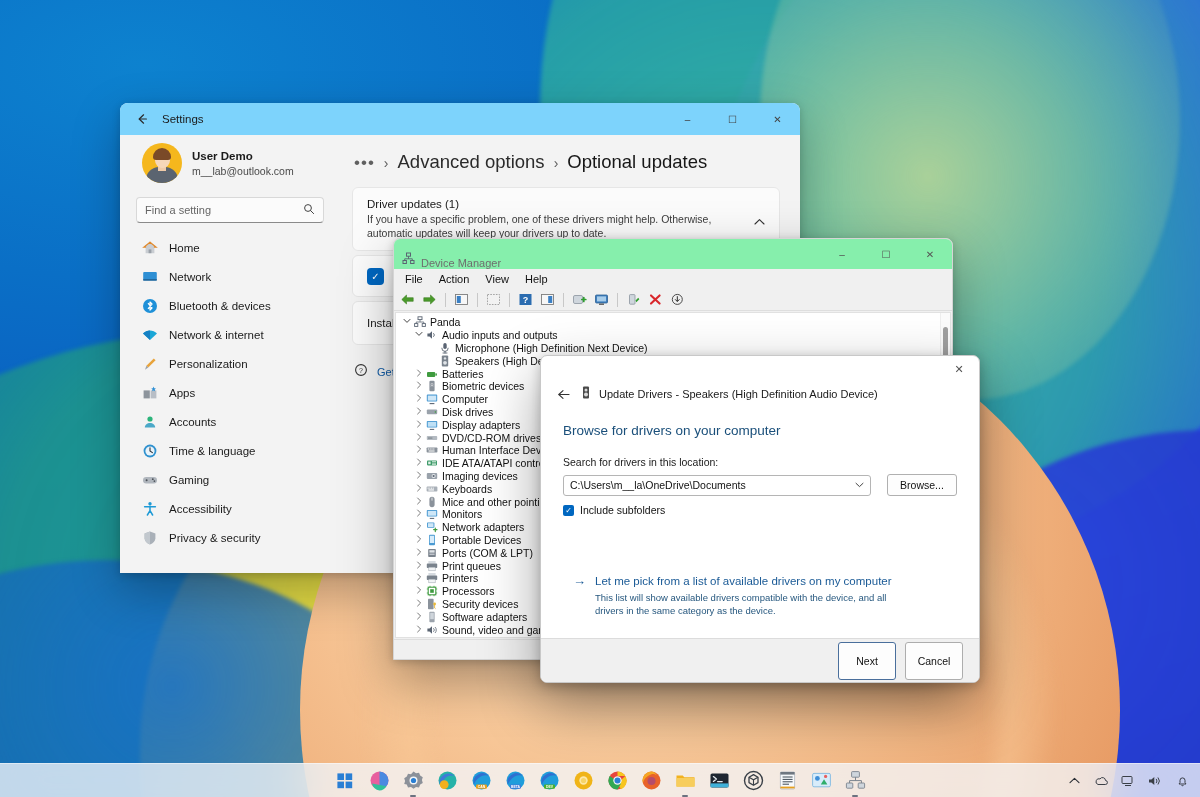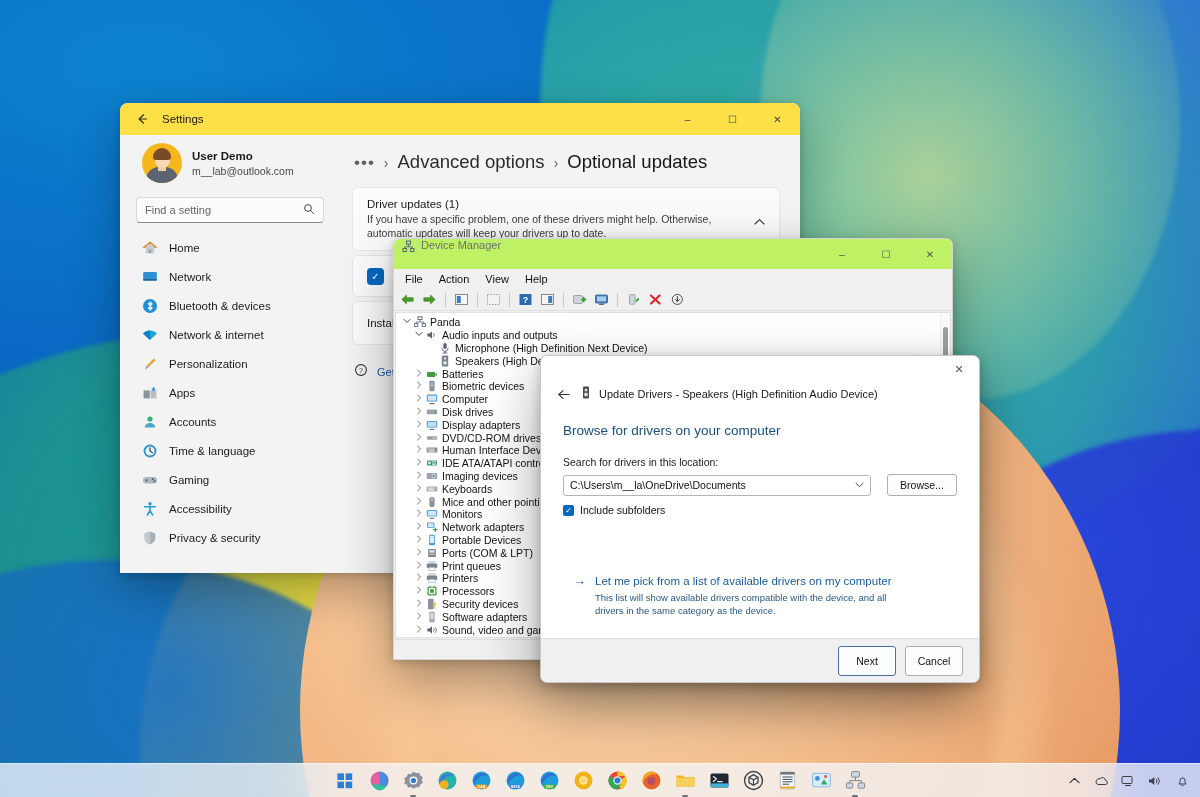--- a/index.html
+++ b/index.html
@@ -91,21 +91,21 @@
   #settings-window {
     position: absolute; left: 120px; top: 103px; width: 680px; height: 470px;
     background: #f3f3f3;
     border-radius: 8px 8px 0 0;
     box-shadow: 0 18px 48px rgba(0,0,0,0.28), 0 2px 8px rgba(0,0,0,0.18);
     overflow: hidden;
     display: flex; flex-direction: column;
   }
   #settings-titlebar {
     height: 32px; display: flex; align-items: center; flex: 0 0 32px;
-    background: #fde047;
+    background: #7dd3fc;
   }
   .st-back {
     width: 32px; height: 32px; margin-left: 6px;
     display: flex; align-items: center; justify-content: center;
     font-size: 14px; color: #2a2a2a; border-radius: 4px;
   }
   .st-title { font-size: 11.5px; color: #1b1b1b; margin-left: 4px; }
   .st-caption { margin-left: auto; display: flex; height: 32px; }
   .cap-btn {
     width: 45px; height: 32px; display: flex; align-items: center; justify-content: center;
@@ -173,21 +173,21 @@
   .help-link { font-size: 11px; color: #0f5ba7; }
 
   
   #devmgr {
     position: absolute; left: 393px; top: 238px; width: 560px; height: 422px;
     background: #f0f0f0; border-radius: 7px 7px 0 0;
     box-shadow: 0 20px 52px rgba(0,0,0,0.34), 0 2px 10px rgba(0,0,0,0.2);
     overflow: hidden; display: flex; flex-direction: column;
     border: 1px solid #d5d5d5;
   }
-  #dm-titlebar { height: 30px; flex: 0 0 30px; display: flex; align-items: flex-start; background: #bef264; }
+  #dm-titlebar { height: 30px; flex: 0 0 30px; display: flex; align-items: flex-end; background: #86efac; }
   #dm-title { font-size: 11px; color: #6e6e6e; margin-left: 6px; }
   .dm-caption { margin-left: auto; display: flex; }
   .dm-cap-btn { width: 44px; height: 30px; display: flex; align-items: center; justify-content: center; font-size: 10px; color: #555; }
 
   #dm-menubar { height: 20px; flex: 0 0 20px; display: flex; align-items: center; gap: 2px; padding-left: 4px; background: #f0f0f0; }
   .dm-menu { font-size: 11px; color: #111; padding: 2px 7px; border-radius: 2px; }
 
   #dm-toolbar { height: 22px; flex: 0 0 22px; display: flex; align-items: center; gap: 3px; padding-left: 4px;
     background: #f0f0f0; border-bottom: 1px solid #dedede; }
   .tbtn { width: 19px; height: 19px; display: flex; align-items: center; justify-content: center; border-radius: 2px; }
@@ -235,21 +235,21 @@
     display: flex; align-items: center; justify-content: center; font-size: 8px; flex: 0 0 11px; }
   .smallcheck-label { font-size: 10.5px; color: #111; }
   #drv-pick { margin-top: 58px; display: flex; gap: 9px; padding-left: 10px; }
   #drv-pick .arrow { font-size: 13px; color: #1a5a96; line-height: 14px; }
   #drv-pick-title { font-size: 11.5px; color: #1a5a96; line-height: 15px; }
   #drv-pick-desc { font-size: 9.5px; color: #27587f; line-height: 13px; max-width: 315px; margin-top: 2px; }
   #drv-footer {
     height: 44px; flex: 0 0 44px; background: #f0f0f0; border-top: 1px solid #dcdcdc;
     display: flex; align-items: center; justify-content: flex-end; gap: 9px; padding-right: 16px;
   }
-  .dlg-btn { width: 58px; height: 30px; border: 1px solid #adadad; background: #fdfdfd; border-radius: 3px;
+  .dlg-btn { width: 58px; height: 38px; border: 1px solid #adadad; background: #fdfdfd; border-radius: 3px;
     font-size: 10.5px; color: #111; display: flex; align-items: center; justify-content: center; }
   .dlg-btn.default { border: 1px solid #4a6f9c; }
 </style>
 </head>
 <body>
 
 <div id="wallpaper">
   <div class="wp-layer wp-base"></div>
   <div class="wp-layer wp-bluesphere wp-blur"></div>
   <div class="wp-layer wp-teal wp-blur"></div>

